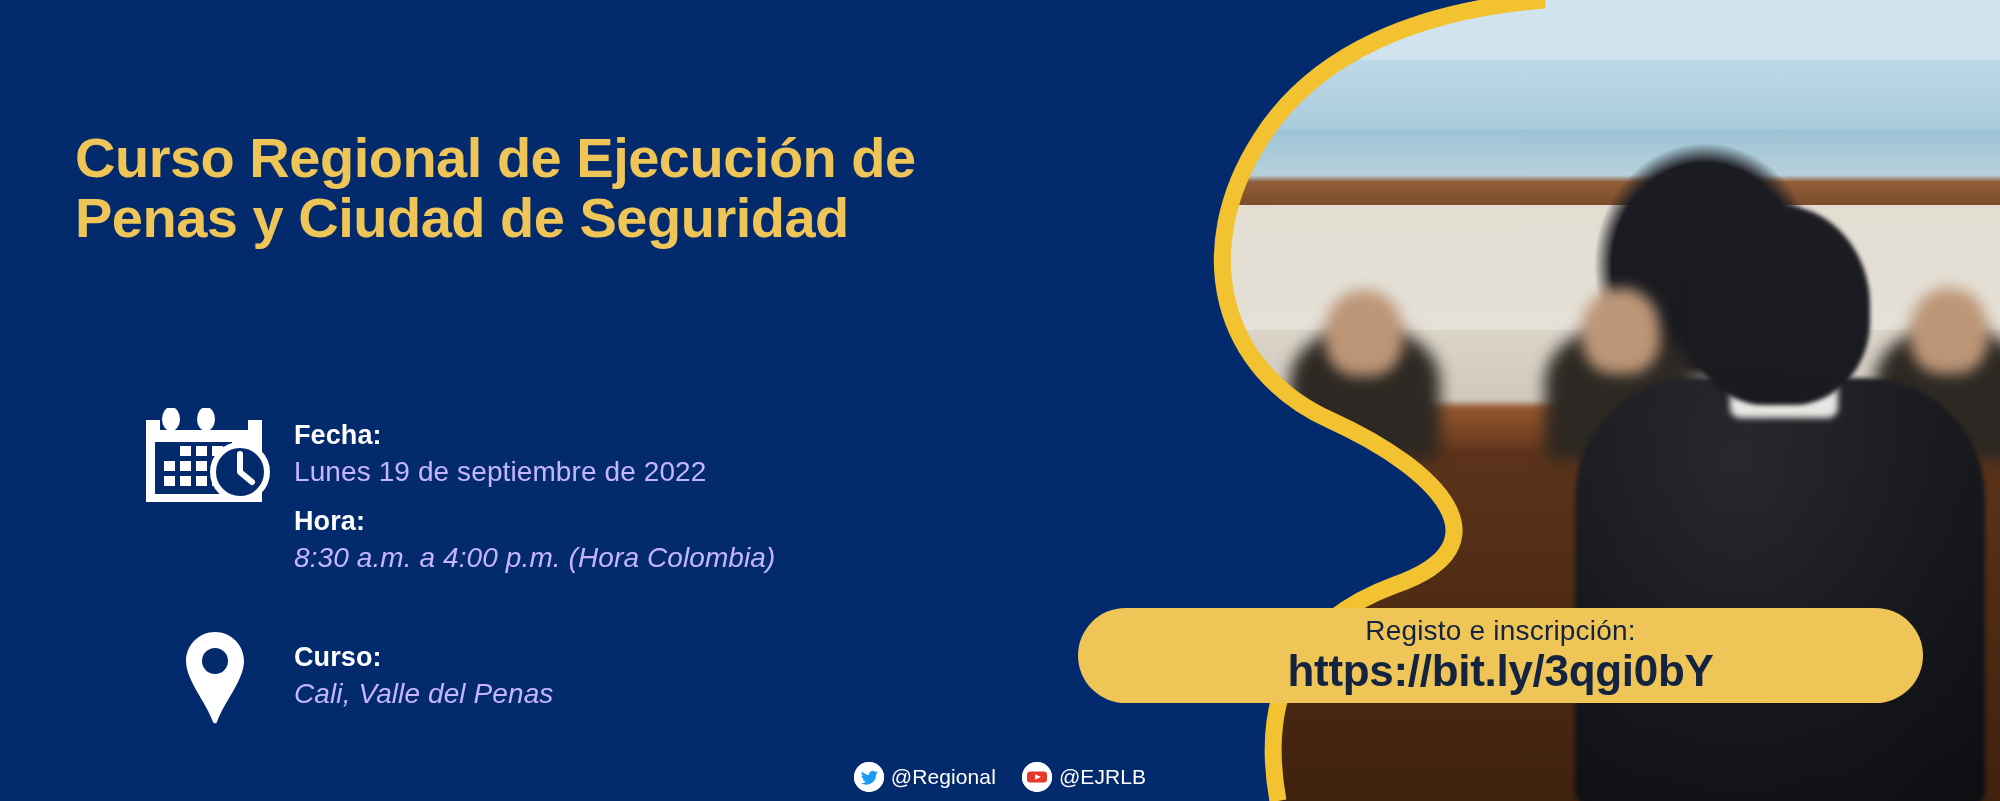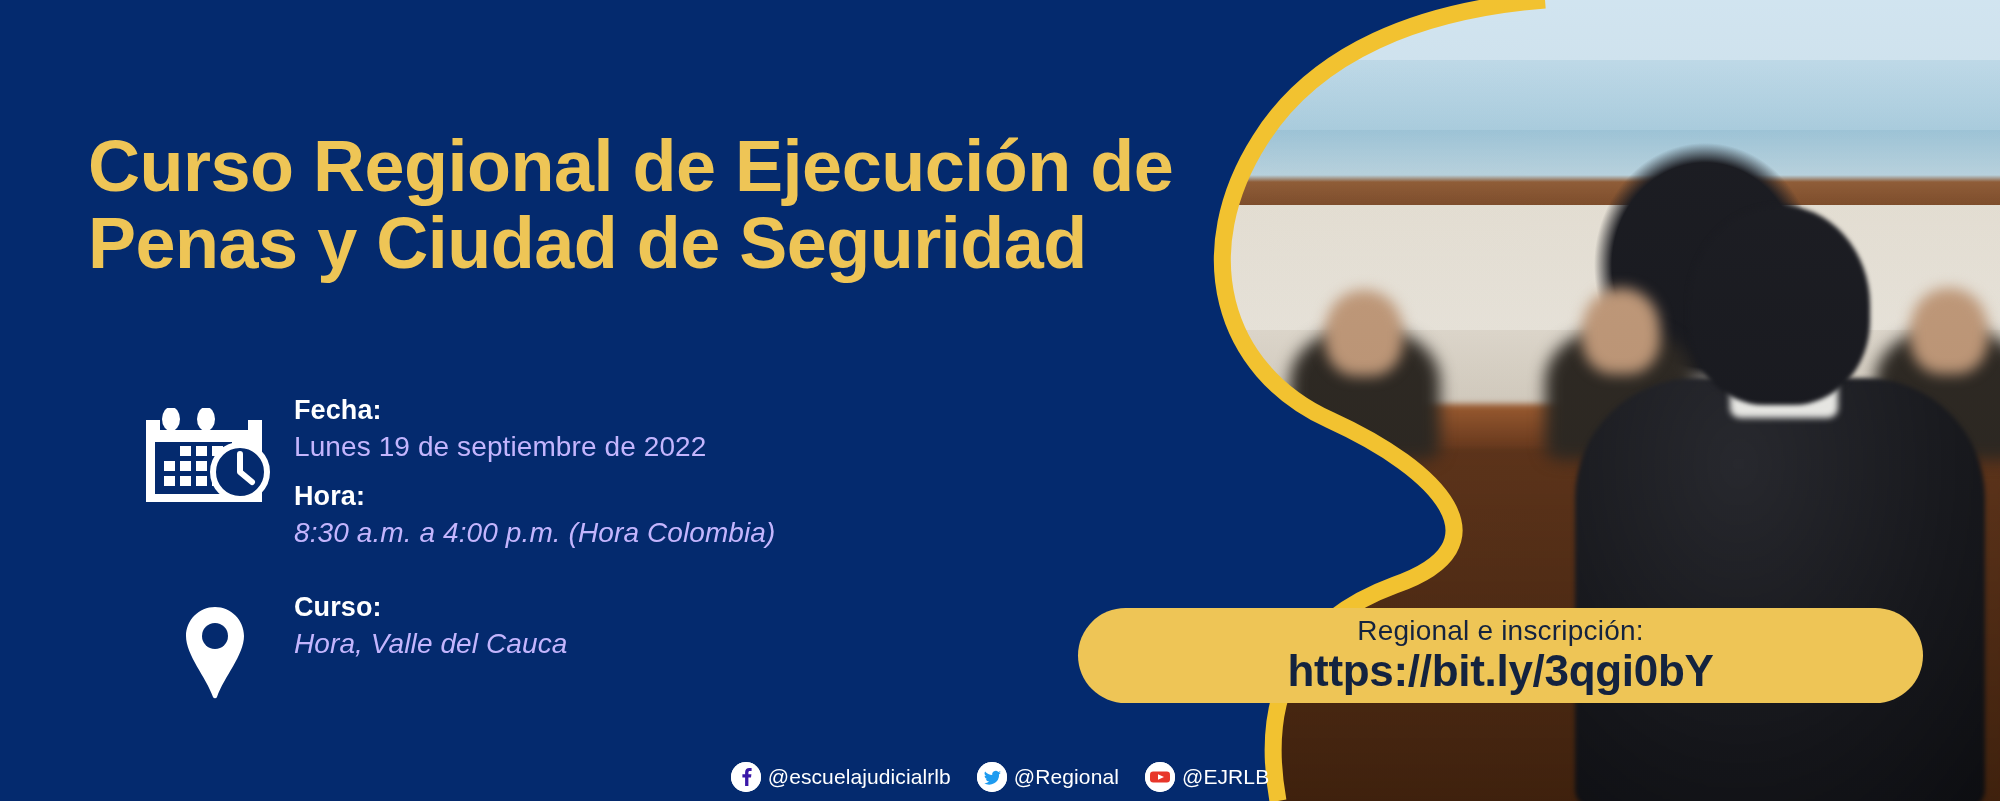--- a/index.html
+++ b/index.html
@@ -89,45 +89,45 @@
   
   .curve-svg {
     position: absolute; left: 0; top: 0;
     width: 2000px; height: 801px;
     pointer-events: none;
   }
 
   
   .headline {
     position: absolute;
-    left: 88px; top: 128px;
+    left: 75px; top: 128px;
     width: 1160px;
     color: #eec556;
-    font-size: 72px;
+    font-size: 56px;
     font-weight: 700;
     line-height: 1.07;
     letter-spacing: -0.5px;
   }
 
   
   .info-block {
     position: absolute;
     left: 140px; top: 392px;
     width: 900px;
   }
   .info-row { position: relative; display: flex; align-items: flex-start; }
   .info-row + .info-row { margin-top: 36px; }
   .info-icon {
     flex: 0 0 auto;
     width: 150px;
     display: flex; align-items: center; justify-content: flex-start;
     padding-top: 16px;
   }
   .info-icon.pin { justify-content: center; width: 150px; }
-  .info-text { flex: 1 1 auto; padding-left: 4px; }
+  .info-text { flex: 1 1 auto; padding-left: 4px; margin-top: 25px; }
   .info-label {
     color: #ffffff;
     font-size: 27px;
     font-weight: 700;
     line-height: 1.34;
     letter-spacing: 0.1px;
   }
   .info-value {
     color: #c4b5fd;
     font-size: 28px;
@@ -269,42 +269,33 @@
 
     <div class="info-row">
       <div class="info-icon pin">
         <svg width="62" height="96" viewBox="0 0 62 96" aria-hidden="true">
           <path d="M31 2 C15 2 2 15 2 31 C2 50 22 72 29 92 a2.2 2.2 0 0 0 4 0 C40 72 60 50 60 31 C60 15 47 2 31 2 Z" fill="#ffffff"></path>
           <circle cx="31" cy="31" r="13" fill="#042a6e"></circle>
         </svg>
       </div>
       <div class="info-text">
         <div class="info-label">Curso:</div>
-        <div class="info-value">Hora, Valle del Cauca</div>
+        <div class="info-value">Cali, Valle del Penas</div>
       </div>
     </div>
 
   </div>
 
   <div class="cta">
-    <div class="cta-top">Regional e inscripción:</div>
+    <div class="cta-top">Registo e inscripción:</div>
     <div class="cta-url">https://bit.ly/3qgi0bY</div>
   </div>
 
   <div class="social">
 
-    <div class="social-item">
-      <span class="sicon">
-        <svg width="30" height="30" viewBox="0 0 30 30" aria-hidden="true">
-          <circle cx="15" cy="15" r="15" fill="#ffffff"></circle>
-          <path d="M17.4 15.6h2.6l.4-3.3h-3V10.6c0-.9.3-1.6 1.6-1.6h1.6V6.1c-.3 0-1.3-.1-2.4-.1-2.4 0-4.1 1.5-4.1 4.2v2.1h-2.7v3.3h2.7V24h3.3Z" fill="#3a18a8"></path>
-        </svg>
-      </span>
-      <span class="social-handle">@escuelajudicialrlb</span>
-    </div>
 
     <div class="social-item">
       <span class="sicon">
         <svg width="30" height="30" viewBox="0 0 30 30" aria-hidden="true">
           <circle cx="15" cy="15" r="15" fill="#ffffff"></circle>
           <path d="M24 10.4c-.6.3-1.3.5-2 .6.7-.4 1.3-1.1 1.5-2-.7.4-1.4.7-2.2.9a3.5 3.5 0 0 0-6 3.2 9.9 9.9 0 0 1-7.2-3.6 3.5 3.5 0 0 0 1.1 4.6c-.6 0-1.1-.2-1.6-.4 0 1.7 1.2 3.1 2.8 3.4-.5.1-1 .2-1.6.1a3.5 3.5 0 0 0 3.3 2.4 7 7 0 0 1-5.2 1.5 9.9 9.9 0 0 0 15.2-8.8c.7-.5 1.3-1.1 1.9-1.9Z" fill="#1d9bf0"></path>
         </svg>
       </span>
       <span class="social-handle">@Regional</span>
     </div>

